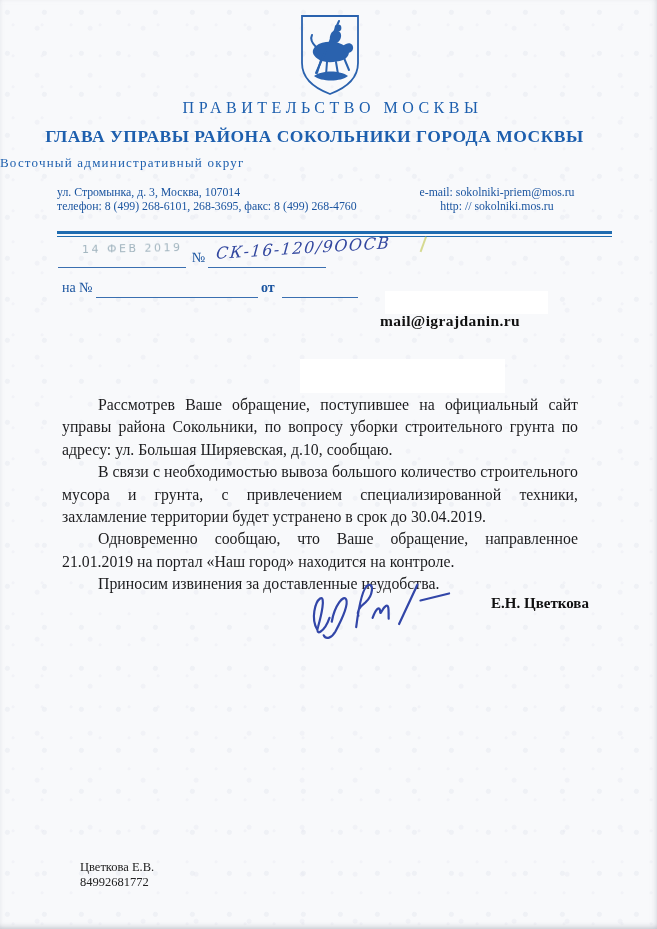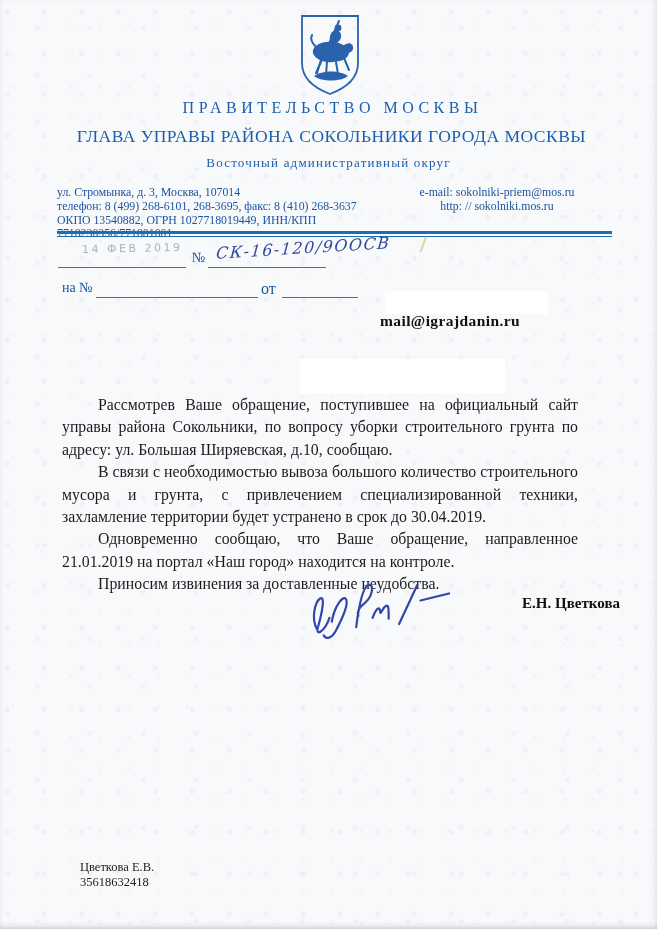--- a/index.html
+++ b/index.html
@@ -23,25 +23,25 @@
   }
   .abs{position:absolute;}
 
   
   .emblem{left:296px;top:13px;width:68px;height:85px;}
   .gov-line{
     left:4px;top:99px;width:657px;text-align:center;
     color:#1d5fae;font-size:16px;letter-spacing:4.5px;font-weight:500;
   }
   .org-title{
-    left:17px;top:126px;width:629px;text-align:center;
-    color:#1d5fae;font-size:17.5px;font-weight:normal;letter-spacing:.5px;
+    left:0;top:126px;width:629px;text-align:center;
+    color:#1d5fae;font-size:17.5px;font-weight:bold;letter-spacing:.5px;
   }
   .district{
-    left:0;top:155px;width:657px;text-align:center;
+    left:0;top:155px;width:657px;
     color:#1d5fae;font-size:13px;letter-spacing:1.2px;
   }
 
   
   .contacts-left{left:57px;top:186px;width:350px;color:#1b55a0;font-size:11.8px;line-height:13.8px;}
   .contacts-right{right:45px;top:186px;width:230px;color:#1b55a0;font-size:11.8px;line-height:13.8px;text-align:center;}
   .rule{
     left:57px;top:231px;width:555px;height:6px;
     border-top:3px solid #1f6cb0;border-bottom:1.5px solid #1f6cb0;
     box-sizing:border-box;
@@ -66,21 +66,21 @@
     transform:rotate(-3.5deg) skewX(-8deg);
     white-space:nowrap;
   }
   .check-mark{
     left:422px;top:238px;width:10px;height:16px;
     border-left:2px solid rgba(205,210,120,.8);
     transform:rotate(20deg);
   }
   .reply-label{left:62px;top:280px;color:#1b55a0;font-size:14px;font-family:Liberation Serif, serif;}
   .u3{left:96px;top:296px;width:162px;}
-  .from-label{left:261px;top:280px;color:#1b55a0;font-size:16px;}
+  .from-label{left:261px;top:280px;color:#1b55a0;font-size:14px;font-weight:bold;}
   .u4{left:282px;top:296px;width:76px;}
 
   
   .redact{background:#ffffff;}
   .redact-1{left:385px;top:291px;width:163px;height:23px;}
   .redact-2{left:300px;top:359px;width:205px;height:34px;}
   .recipient-email{
     left:330px;top:312px;width:240px;text-align:center;
     font-weight:bold;font-size:15.5px;letter-spacing:.4px;color:#111;
   }
@@ -88,21 +88,21 @@
   
   .body-text{
     left:62px;top:394px;width:516px;
     font-size:15.8px;line-height:22.4px;
     text-align:justify;
   }
   .body-text p{margin:0;text-indent:36px;}
 
   
   .sig-svg{left:300px;top:573px;width:170px;height:72px;}
-  .sig-name{left:460px;top:595px;width:160px;text-align:right;font-weight:bold;font-size:15px;color:#111;}
+  .sig-name{left:460px;top:595px;width:160px;text-align:center;font-weight:bold;font-size:15px;color:#111;}
 
   
   .executor{left:80px;top:860px;font-size:12.5px;line-height:15px;color:#222;}
 </style>
 </head>
 <body>
 
 <div class="page">
 
   <div class="abs emblem">
@@ -127,22 +127,21 @@
       </g>
     </svg>
   </div>
 
   <div class="abs gov-line">ПРАВИТЕЛЬСТВО МОСКВЫ</div>
   <div class="abs org-title">ГЛАВА УПРАВЫ РАЙОНА СОКОЛЬНИКИ ГОРОДА МОСКВЫ</div>
   <div class="abs district">Восточный административный округ</div>
 
   <div class="abs contacts-left">
     <div>ул. Стромынка, д. 3, Москва, 107014</div>
-    <div>телефон: 8 (499) 268-6101, 268-3695, факс: 8 (410) 268-3637</div>
-    <div>ОКПО 13540882, ОГРН 1027718019449, ИНН/КПП 7718230356/771801001</div>
+    <div>телефон: 8 (499) 268-6101, 268-3695, факс: 8 (499) 268-4760</div>
   </div>
   <div class="abs contacts-right">
     <div>e-mail: sokolniki-priem@mos.ru</div>
     <div>http: // sokolniki.mos.ru</div>
   </div>
   <div class="abs rule"></div>
 
   <div class="abs stamp">14 ФЕВ 2019</div>
   <div class="abs line u1"></div>
   <div class="abs no-sign">№</div>
@@ -175,16 +174,16 @@
         <path d="M72 44 C76 35 80 32 80 38 C80 43 82 35 86 33 C90 31 88 41 88 46"></path>
         <path d="M98 52 L119 14"></path>
         <path d="M121 30 L150 25"></path>
       </g>
     </svg>
   </div>
   <div class="abs sig-name">Е.Н. Цветкова</div>
 
   <div class="abs executor">
     <div>Цветкова Е.В.</div>
-    <div>35618632418</div>
+    <div>84992681772</div>
   </div>
 
 </div>
 
 </body></html>

